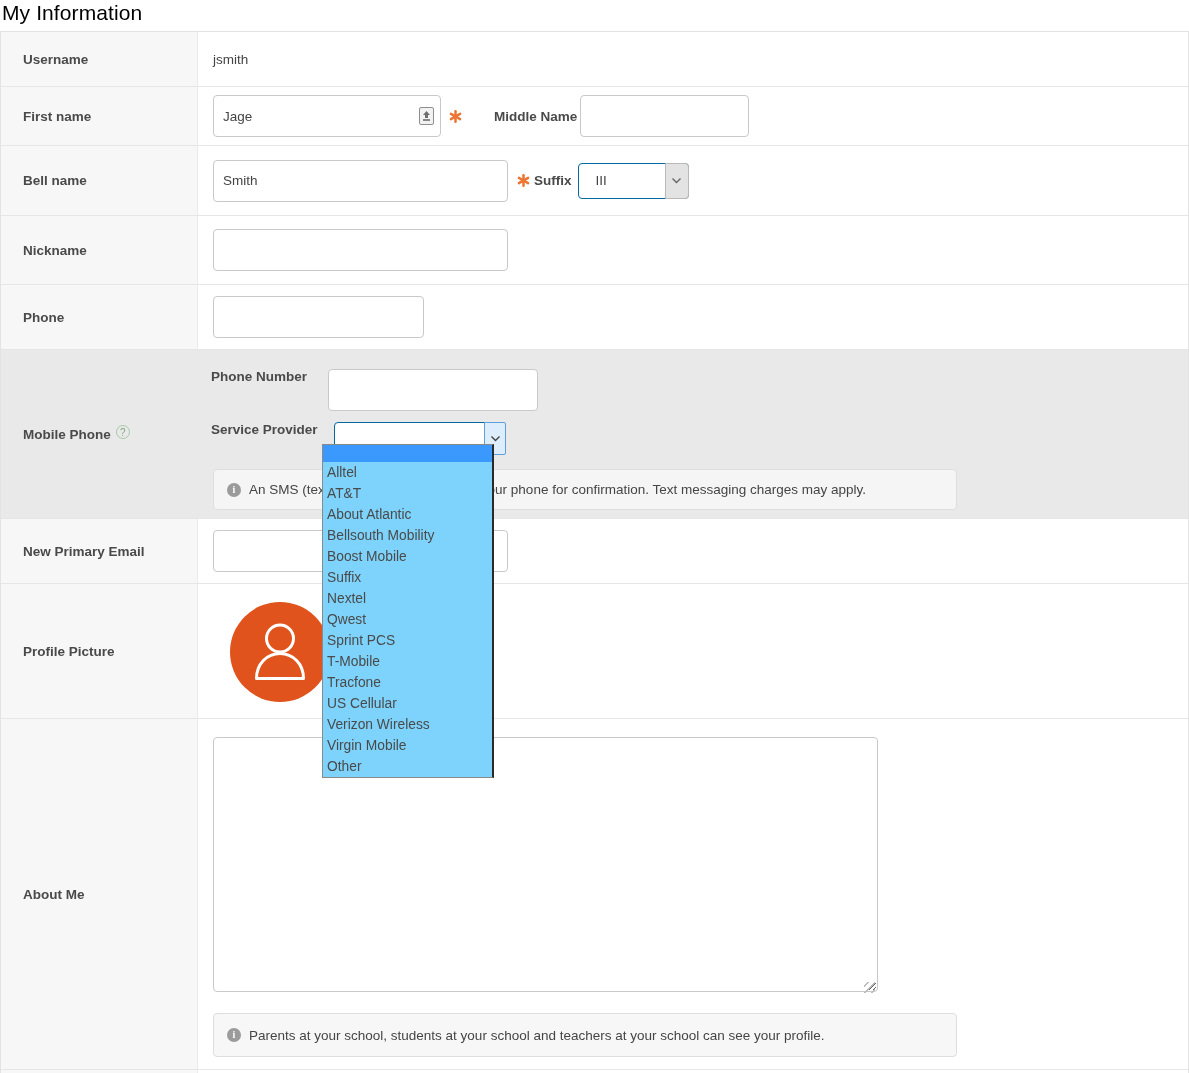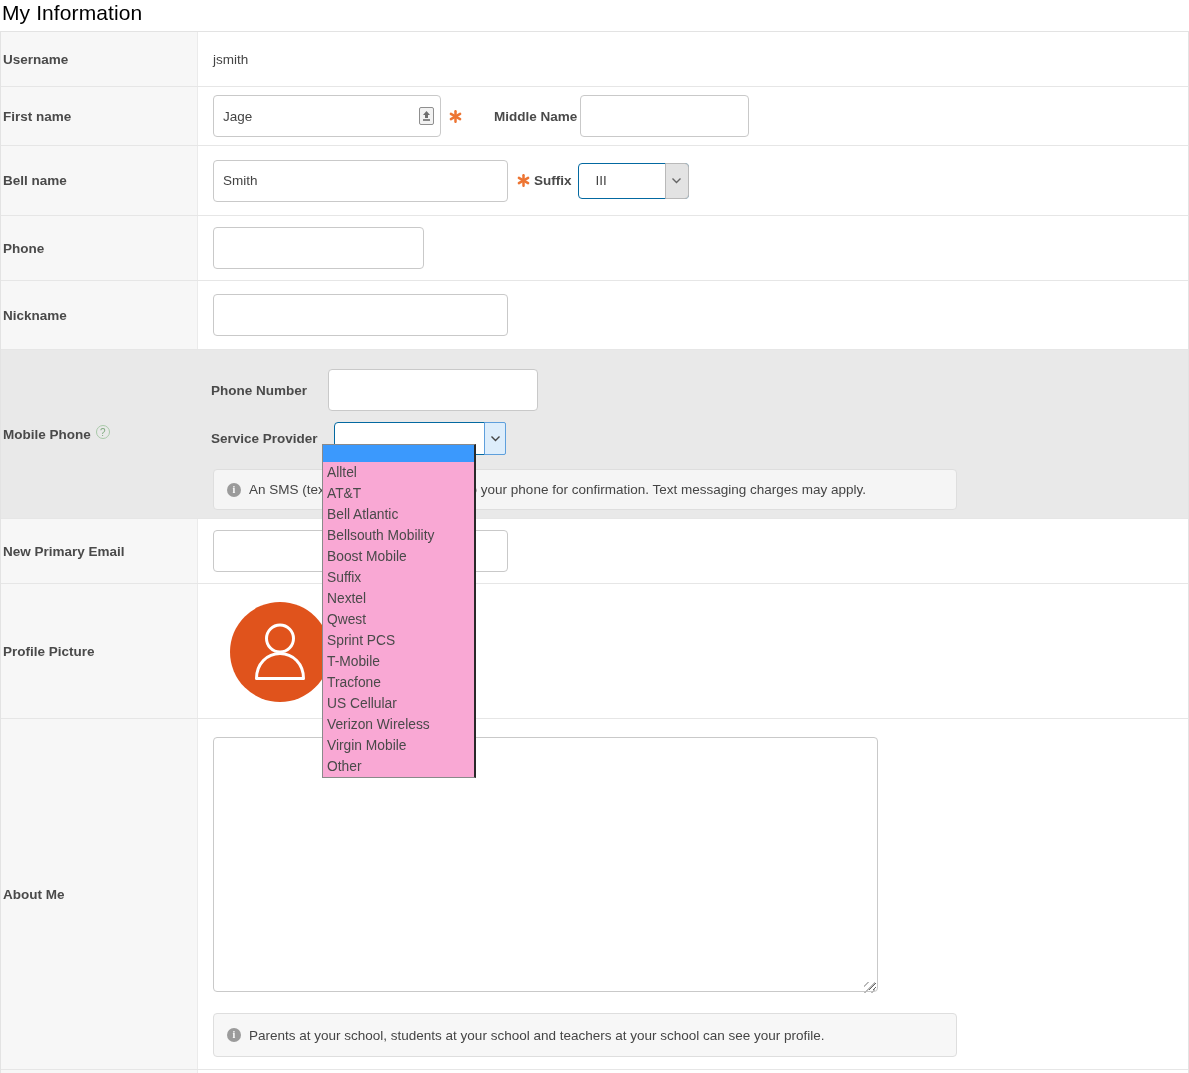--- a/index.html
+++ b/index.html
@@ -9,21 +9,21 @@
   .page { position: relative; width: 1189px; height: 1073px; }
 
   .page-header { height: 31px; padding: 1px 0 0 2px; }
   .page-title { font-size: 21px; font-weight: 400; color: #000000; letter-spacing: 0.1px; }
 
   .form-table { border: 1px solid #E3E3E3; border-bottom: none; width: 1189px; }
   .frow { display: flex; background: #fff; }
   .frow + .frow { border-top: 1px solid #E6E6E6; }
   .cell-label {
     width: 197px; min-width: 197px; background: #F7F7F7; border-right: 1px solid #EBEBEB;
-    display: flex; align-items: center; padding-left: 2px;
+    display: flex; align-items: center; padding-left: 22px;
     font-size: 13.5px; font-weight: 700; color: #4A4A4A;
   }
   .cell-content { flex: 1; display: flex; align-items: center; padding-left: 15px; position: relative; }
 
   .r-username { height: 54px; }
   .r-firstname { height: 59px; }
   .r-lastname { height: 70px; }
   .r-nickname { height: 69px; }
   .r-phone { height: 65px; }
   .r-mobile { height: 169px; background: #E9E9E9; }
@@ -59,21 +59,21 @@
   .sel-btn-grey { width: 24px; background: #E3E3E3; border: 1px solid #B9B9B9; border-radius: 0 4px 4px 0; }
   .sel-btn-blue { width: 22px; background: #DDEDFB; border: 1px solid #5E9FDC; border-radius: 0 2px 2px 0; }
 
   .suffix-select { width: 111px; height: 36px; }
   .suffix-select .select-value { line-height: 34px; padding-left: 17px; }
 
   .provider-select { width: 172px; height: 33px; }
   .provider-select .select-value { line-height: 31px; padding-left: 9px; }
 
   .mobile-lines { display: flex; flex-direction: column; align-items: flex-start; padding-top: 19px; width: 100%; }
-  .mobile-line { display: flex; align-items: center; margin-left: -2px; gap: 12px; }
+  .mobile-line { display: flex; margin-left: -2px; gap: 12px; }
   .mobile-line + .mobile-line { margin-top: 11px; }
   .lbl-w105 { width: 105px; }
   .lbl-w111 { width: 111px; }
 
   .info-box {
     background: #F7F7F7; border: 1px solid #DEDEDE; border-radius: 4px;
     display: flex; align-items: center; gap: 8px; padding-left: 13px;
     font-size: 13.5px; color: #454545; width: 744px;
   }
   .info-box-sms { height: 41px; margin-top: 14px; background: #F5F5F5; }
@@ -96,22 +96,22 @@
   .textarea { width: 665px; height: 255px; resize: both; position: relative; }
   .ta-wrap { position: relative; }
   .ta-grip {
     position: absolute; right: 3px; bottom: 3px; width: 11px; height: 11px;
     background: repeating-linear-gradient(-45deg, transparent 0 2px, #B9B9B9 2px 3px, transparent 3px 5px);
     pointer-events: none;
   }
   .about-col .info-box { margin-top: 17px; }
 
   .dropdown-list {
-    position: absolute; left: 322px; top: 444px; width: 154px; z-index: 30;
-    background: #f9a8d4; border: 1px solid #8A8A8A; border-right: 2px solid #2A2A2A;
+    position: absolute; left: 322px; top: 444px; width: 172px; z-index: 30;
+    background: #7dd3fc; border: 1px solid #8A8A8A; border-right: 2px solid #2A2A2A;
   }
   .dd-option { height: 21px; line-height: 21px; padding-left: 4px; font-size: 13.8px; color: #4A4A4A; white-space: nowrap; overflow: hidden; }
   .dd-option.highlight { height: 17px; background: #3B99FD; }
 </style>
 </head>
 <body>
 
 <div class="page">
 
   <div class="page-header">
@@ -171,31 +171,31 @@
           <span class="select-value">III</span>
           <span class="sel-btn sel-btn-grey">
             <svg width="11" height="7" viewBox="0 0 11 7">
                 <path d="M1.5 1.5 L5.5 5.5 L9.5 1.5" fill="none" stroke="#666" stroke-width="1.4"></path>
               </svg>
           </span>
         </span>
       </div>
     </div>
 
+    <div class="frow r-nickname">
+      <div class="cell-label">Nickname</div>
+      <div class="cell-content">
+        <input class="text-input" type="text" style="width: 295px;" value="">
+      </div>
+    </div>
+
     <div class="frow r-phone">
       <div class="cell-label">Phone</div>
       <div class="cell-content">
         <input class="text-input" type="text" style="width: 211px;" value="">
-      </div>
-    </div>
-
-    <div class="frow r-nickname">
-      <div class="cell-label">Nickname</div>
-      <div class="cell-content">
-        <input class="text-input" type="text" style="width: 295px;" value="">
       </div>
     </div>
 
     <div class="frow r-mobile">
       <div class="cell-label">
         <span>Mobile Phone</span>
         <span class="icon-help">?</span>
       </div>
       <div class="cell-content" style="align-items:flex-start;">
         <div class="mobile-lines">
@@ -262,21 +262,21 @@
       <div class="cell-label"></div>
       <div class="cell-content"></div>
     </div>
 
   </div>
 
   <div class="dropdown-list">
       <div class="dd-option highlight"></div>
       <div class="dd-option">Alltel</div>
       <div class="dd-option">AT&amp;T</div>
-      <div class="dd-option">Bell Atlantic</div>
+      <div class="dd-option">About Atlantic</div>
       <div class="dd-option">Bellsouth Mobility</div>
       <div class="dd-option">Boost Mobile</div>
       <div class="dd-option">Suffix</div>
       <div class="dd-option">Nextel</div>
       <div class="dd-option">Qwest</div>
       <div class="dd-option">Sprint PCS</div>
       <div class="dd-option">T-Mobile</div>
       <div class="dd-option">Tracfone</div>
       <div class="dd-option">US Cellular</div>
       <div class="dd-option">Verizon Wireless</div>

